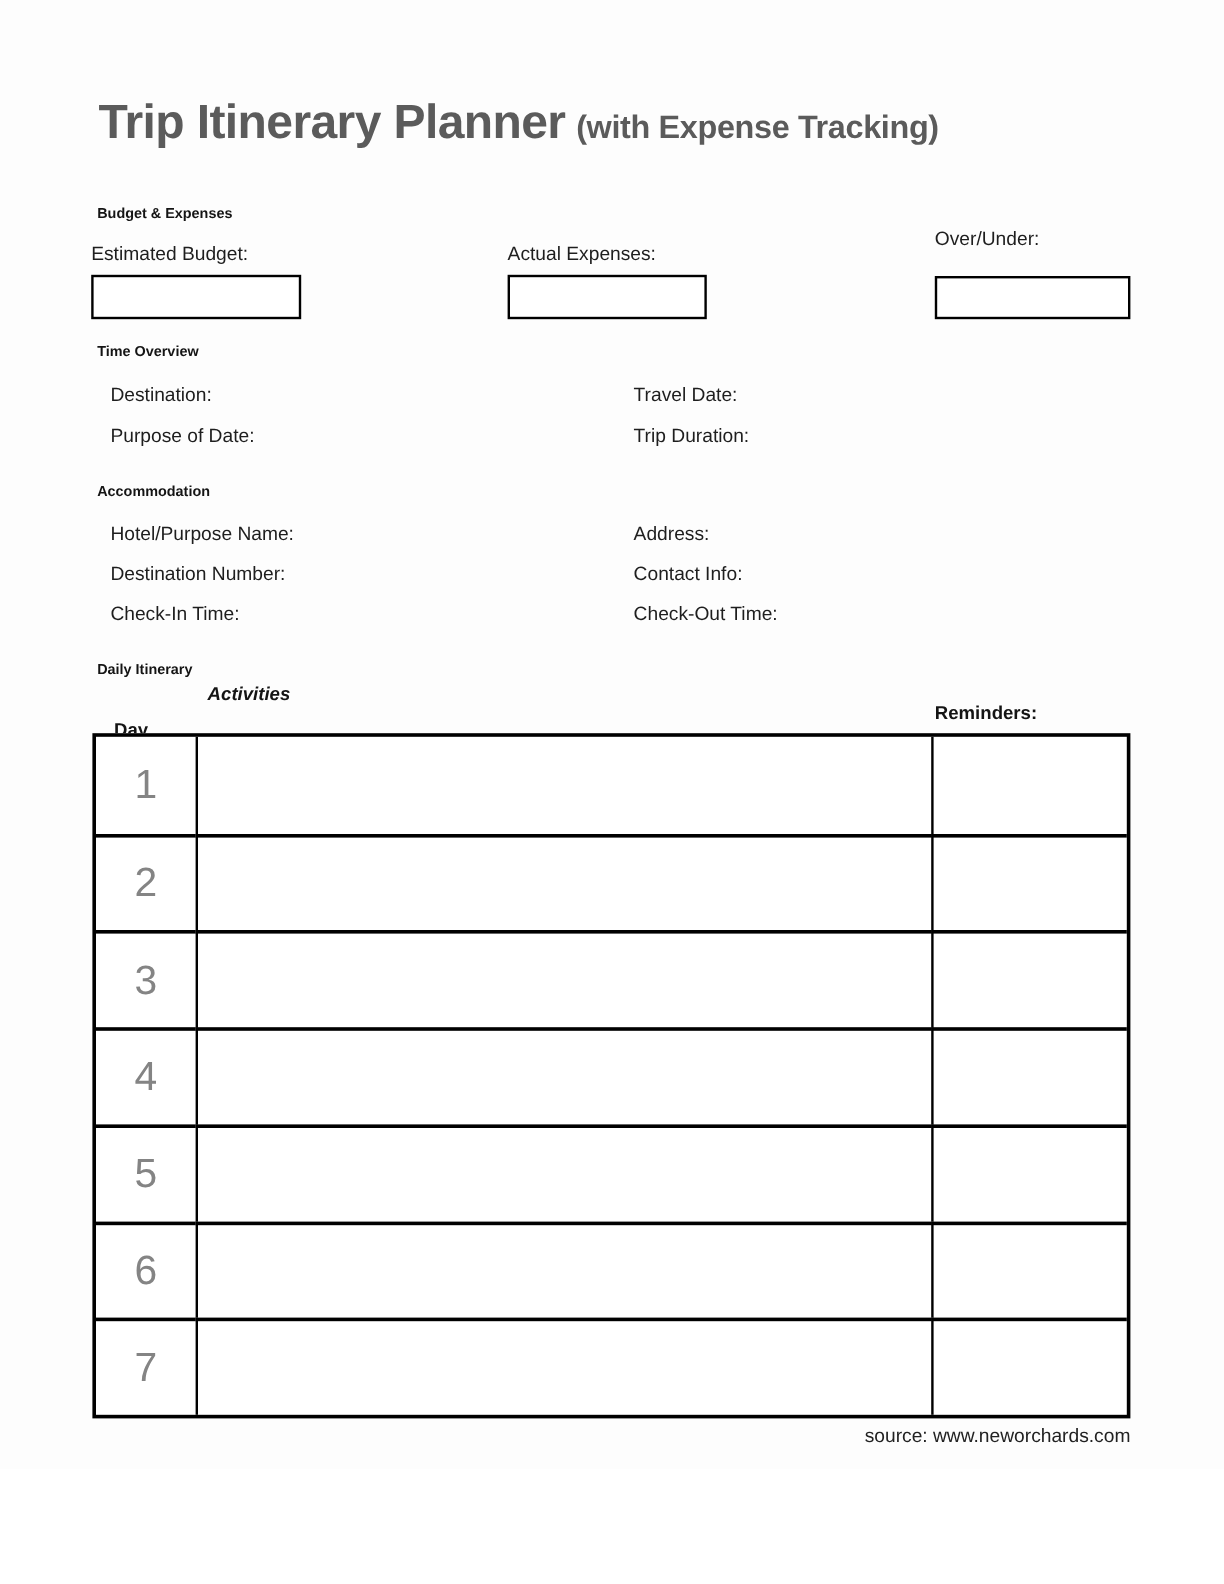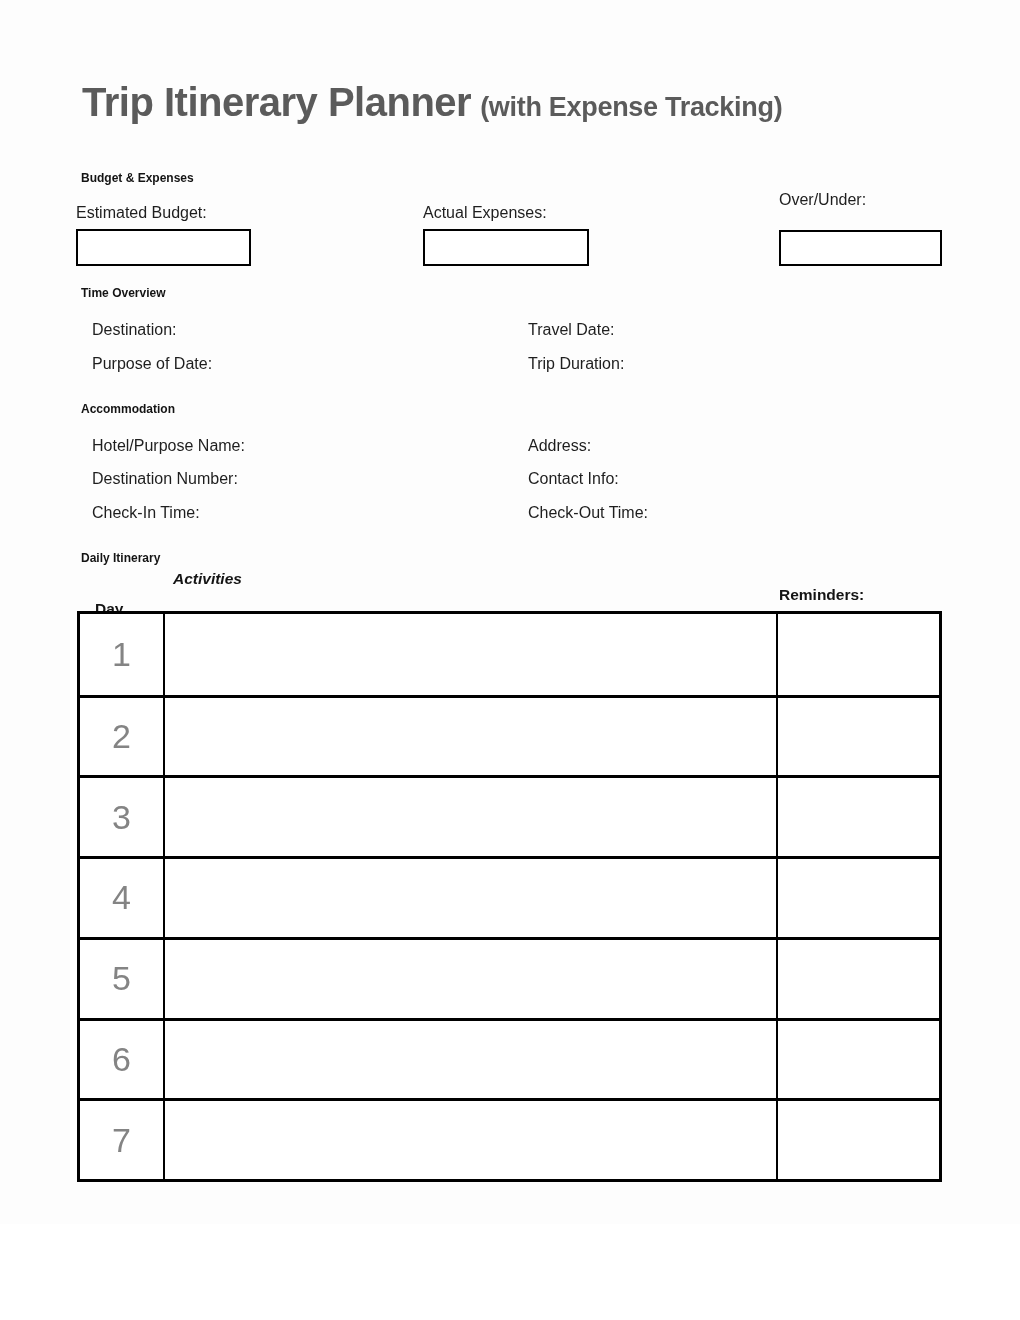--- a/index.html
+++ b/index.html
@@ -157,14 +157,15 @@
       <div class="cell c-act"></div>
       <div class="cell c-rem"></div>
     </div>
     <div class="trow">
       <div class="cell c-day">7</div>
       <div class="cell c-act"></div>
       <div class="cell c-rem"></div>
     </div>
   </div>
 
+  <div class="abs source-text">source: www.neworchards.com</div>
 
 </div>
 
 </body></html>

